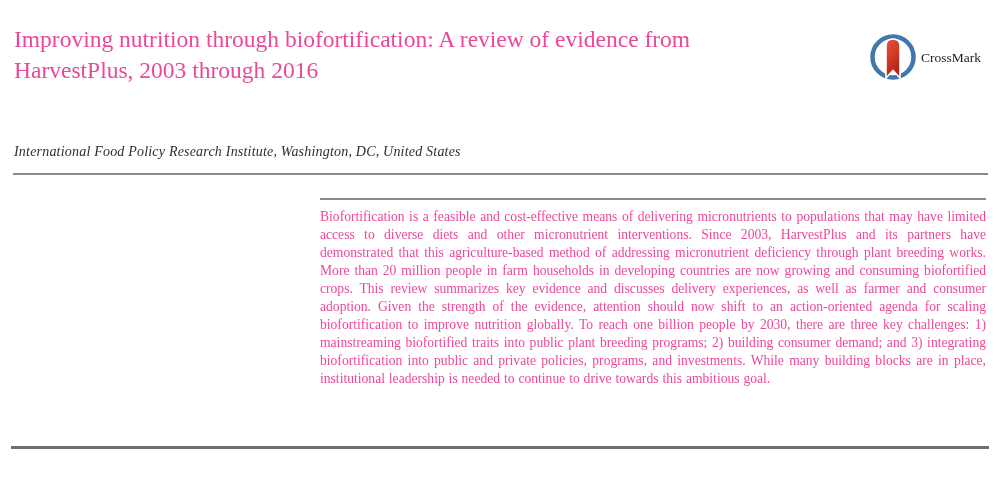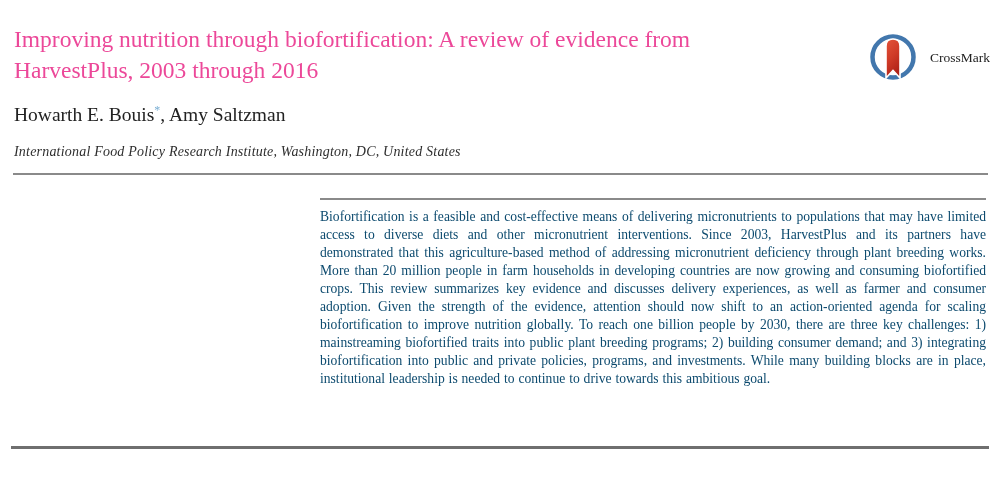--- a/index.html
+++ b/index.html
@@ -50,21 +50,21 @@
     letter-spacing: 0.2px;
   }
 
   
   .crossmark {
     position: absolute;
     left: 868px;
     top: 32px;
     display: flex;
     align-items: center;
-    gap: 12px;
+    gap: 3px;
     cursor: pointer;
   }
   .crossmark-label {
     font-size: 13.5px;
     color: #222222;
     font-family: "Liberation Serif", serif;
   }
 
   
   .rule {
@@ -101,21 +101,21 @@
   }
   .abstract-rule {
     width: 100%;
     height: 2px;
     background: #8a8a8a;
     margin: 0 0 8px 0;
   }
   .abstract-text {
     font-size: 13.6px;
     line-height: 18px;
-    color: #0c4a6e;
+    color: #ec4899;
     text-align: justify;
     margin: 0;
     word-spacing: 0.5px;
   }
 </style>
 </head>
 <body>
 
 <div class="page">
 
@@ -132,23 +132,20 @@
             <stop offset="1" stop-color="#b02318"></stop>
           </linearGradient>
         </defs>
         <circle cx="25" cy="25" r="20.5" fill="#ffffff" stroke="#4277ad" stroke-width="4.5"></circle>
         <path d="M18,14 Q18,7 25,7 Q32,7 32,14 L32,46 L25,38.5 L18,46 Z" fill="url(#bmGrad)" stroke="#ffffff" stroke-width="1.6"></path>
       </svg>
     </span>
     <span class="crossmark-label">CrossMark</span>
   </div>
 
-  <div class="authors">
-    <span>Howarth E. Bouis</span><sup>*</sup><span>, Amy Saltzman</span>
-  </div>
 
   <div class="affiliation">International Food Policy Research Institute, Washington, DC, United States</div>
 
   <div class="rule rule-top"></div>
 
   <div class="abstract-col">
     <div class="abstract-rule"></div>
     <p class="abstract-text">Biofortification is a feasible and cost-effective means of delivering micronutrients to populations that may have limited access to diverse diets and other micronutrient interventions. Since 2003, HarvestPlus and its partners have demonstrated that this agriculture-based method of addressing micronutrient deficiency through plant breeding works. More than 20 million people in farm households in developing countries are now growing and consuming biofortified crops. This review summarizes key evidence and discusses delivery experiences, as well as farmer and consumer adoption. Given the strength of the evidence, attention should now shift to an action-oriented agenda for scaling biofortification to improve nutrition globally. To reach one billion people by 2030, there are three key challenges: 1) mainstreaming biofortified traits into public plant breeding programs; 2) building consumer demand; and 3) integrating biofortification into public and private policies, programs, and investments. While many building blocks are in place, institutional leadership is needed to continue to drive towards this ambitious goal.</p>
   </div>
 

